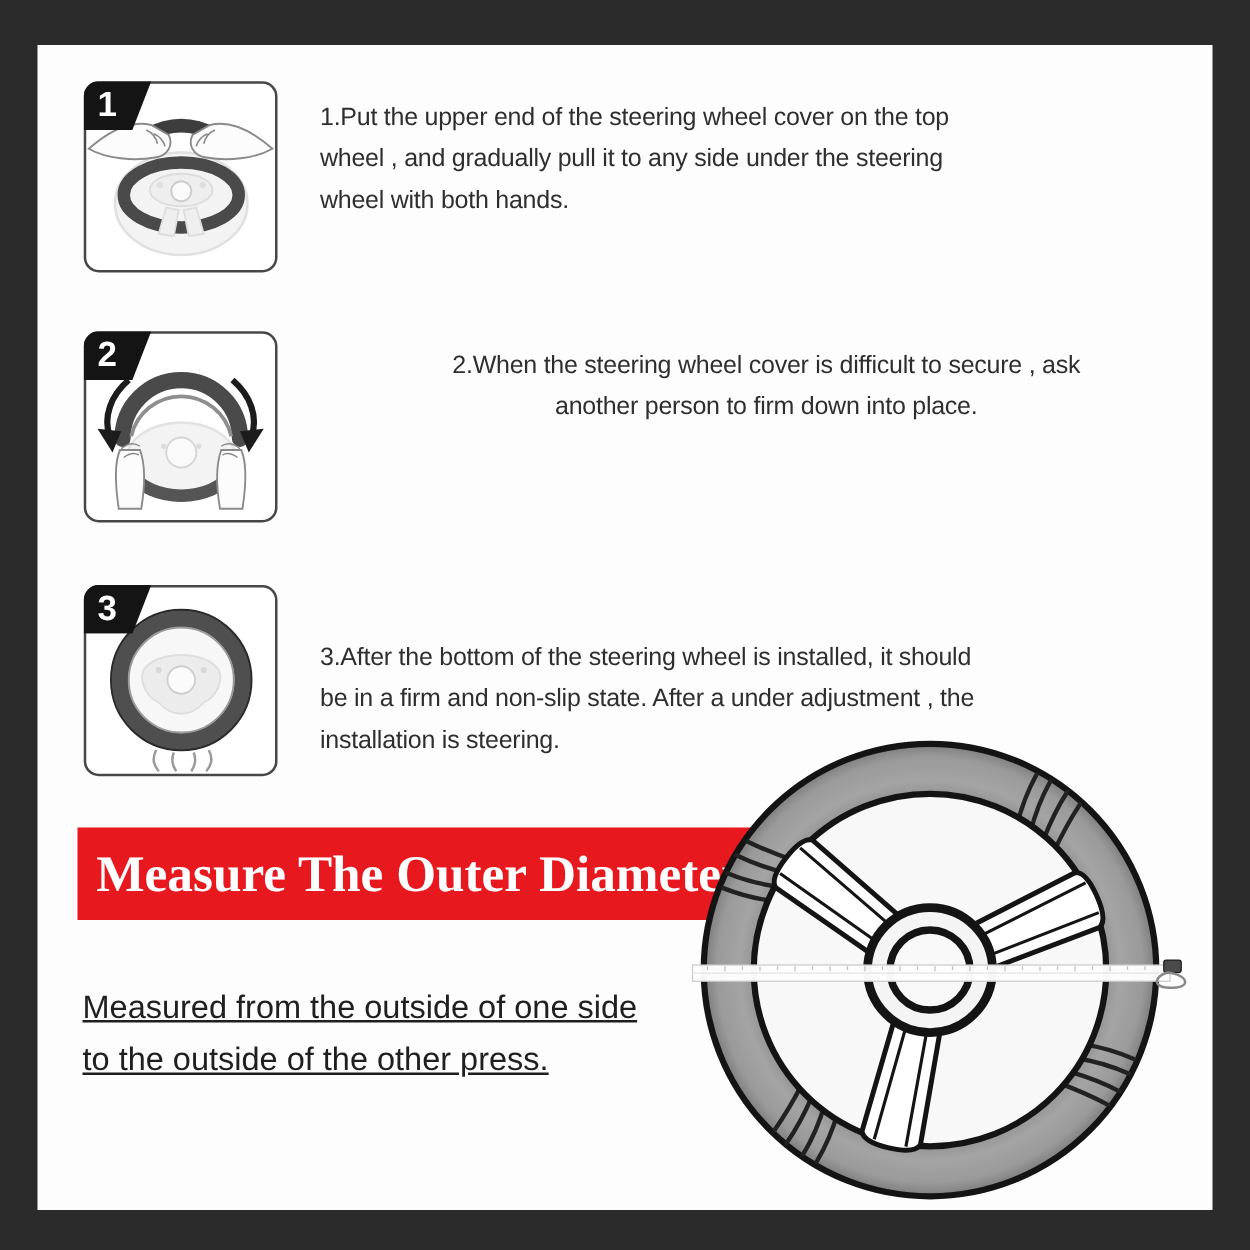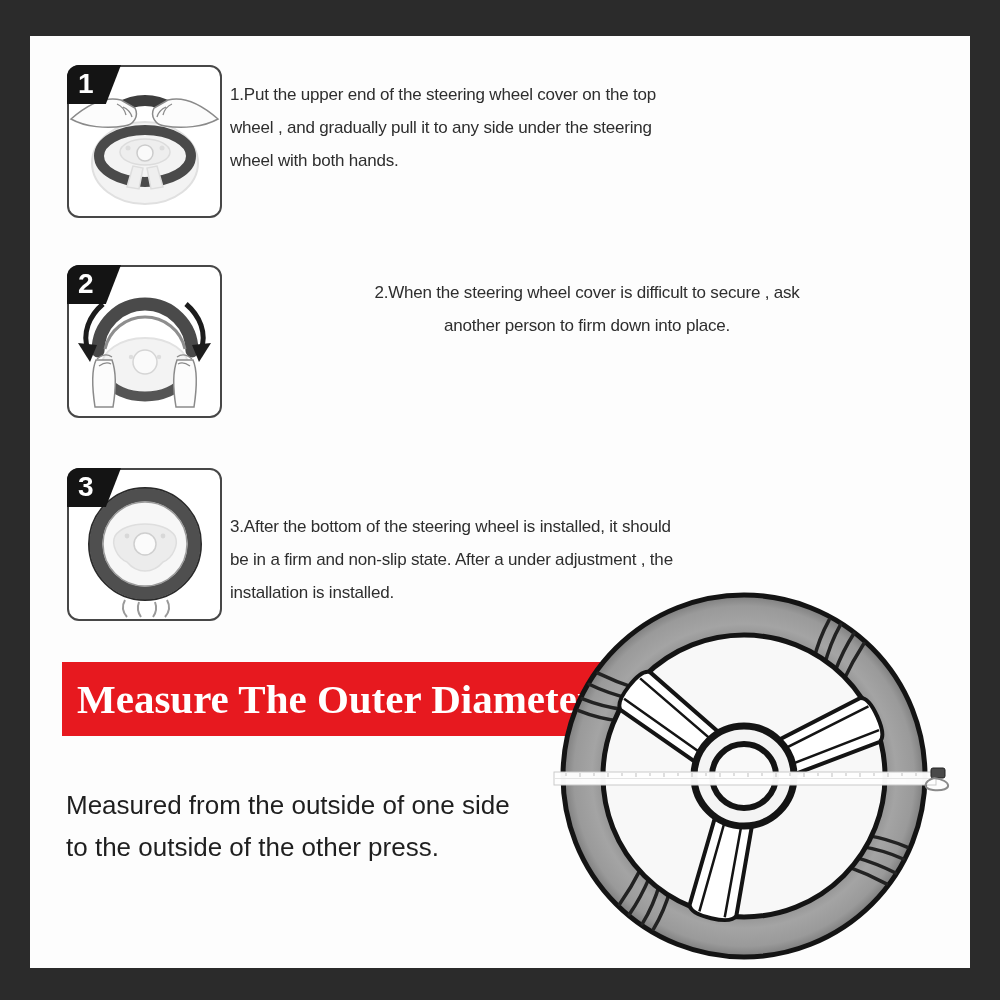--- a/index.html
+++ b/index.html
@@ -24,39 +24,39 @@
   .badge {
     position:absolute; left:-2px; top:-2px; width:54px; height:39px;
     background:#141414; color:#ffffff;
     clip-path:polygon(0 0, 100% 0, 72% 100%, 0 100%);
     border-top-left-radius:12px;
     font-size:28px; font-weight:bold; line-height:37px; padding-left:11px;
   }
 
   
   .steptext {
-    position:absolute; left:200px; width:714px;
-    color:#2e2e2e; font-size:17px; line-height:33px; letter-spacing:-0.2px;
+    position:absolute; left:226px; width:714px;
+    color:#2e2e2e; font-size:20px; line-height:33px; letter-spacing:-0.2px;
   }
   .steptext .ln { white-space:nowrap; }
 
   
   .banner {
     position:absolute; left:32px; top:626px; width:556px; height:74px;
     background:#e7191f; z-index:1;
   }
   .banner .bl {
     color:#ffffff; font-family:"Liberation Serif", serif; font-weight:bold;
     font-size:41px; line-height:74px; padding-left:15px; white-space:nowrap;
   }
   .desc {
     position:absolute; left:36px; top:748px;
     color:#1f1f1f; font-size:26px; line-height:42px;
   }
-  .desc .ln { white-space:nowrap; }
+  .desc .ln { white-space:nowrap;text-decoration:underline; }
 
   .wheelwrap { position:absolute; left:518px; top:544px; width:410px; height:400px; z-index:2; }
 </style>
 </head>
 <body>
 
 <div class="frame">
   <div class="sheet">
 
     <div class="stepfig" style="top:29px;">
@@ -141,21 +141,21 @@
       <div class="ln">wheel , and gradually pull it to any side under the steering</div>
       <div class="ln">wheel with both hands.</div>
     </div>
     <div class="steptext" style="top:240px;text-align:center;">
       <div class="ln">2.When the steering wheel cover is difficult to secure , ask</div>
       <div class="ln">another person to firm down into place.</div>
     </div>
     <div class="steptext" style="top:438px;margin-top:36px;">
       <div class="ln">3.After the bottom of the steering wheel is installed, it should</div>
       <div class="ln">be in a firm and non-slip state. After a under adjustment , the</div>
-      <div class="ln">installation is installed.</div>
+      <div class="ln">installation is steering.</div>
     </div>
 
     <div class="banner">
       <div class="bl">Measure The Outer Diameter</div>
     </div>
 
     <div class="desc">
       <div class="ln">Measured from the outside of one side</div>
       <div class="ln">to the outside of the other press.</div>
     </div>

